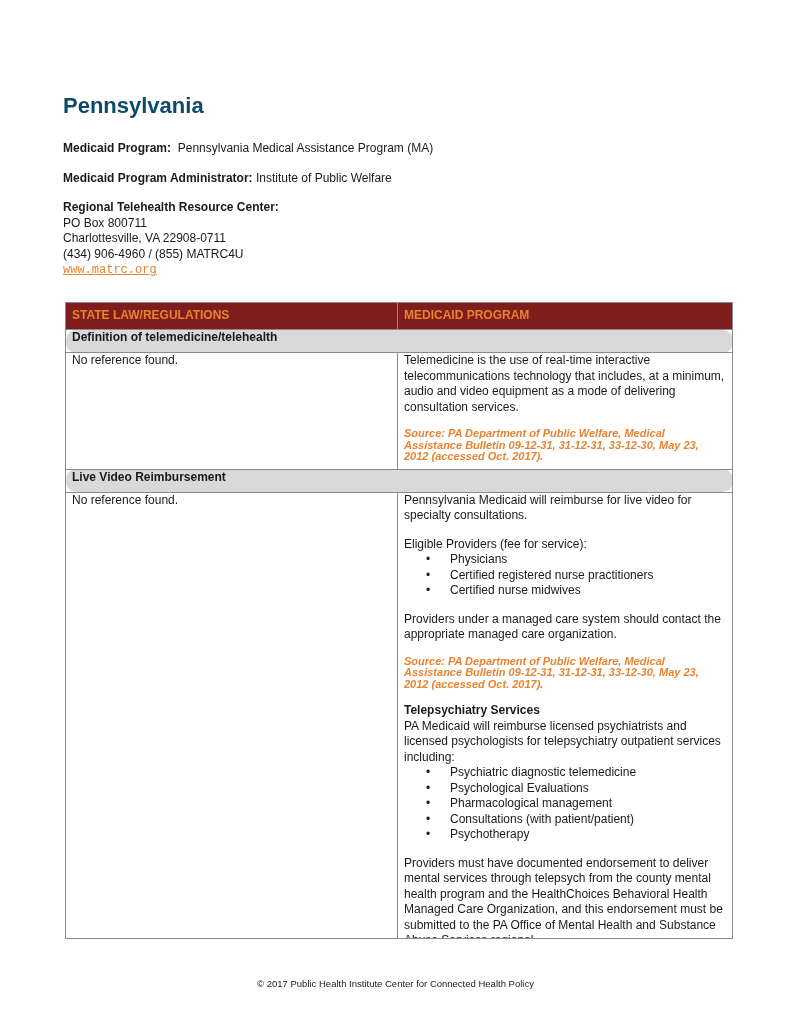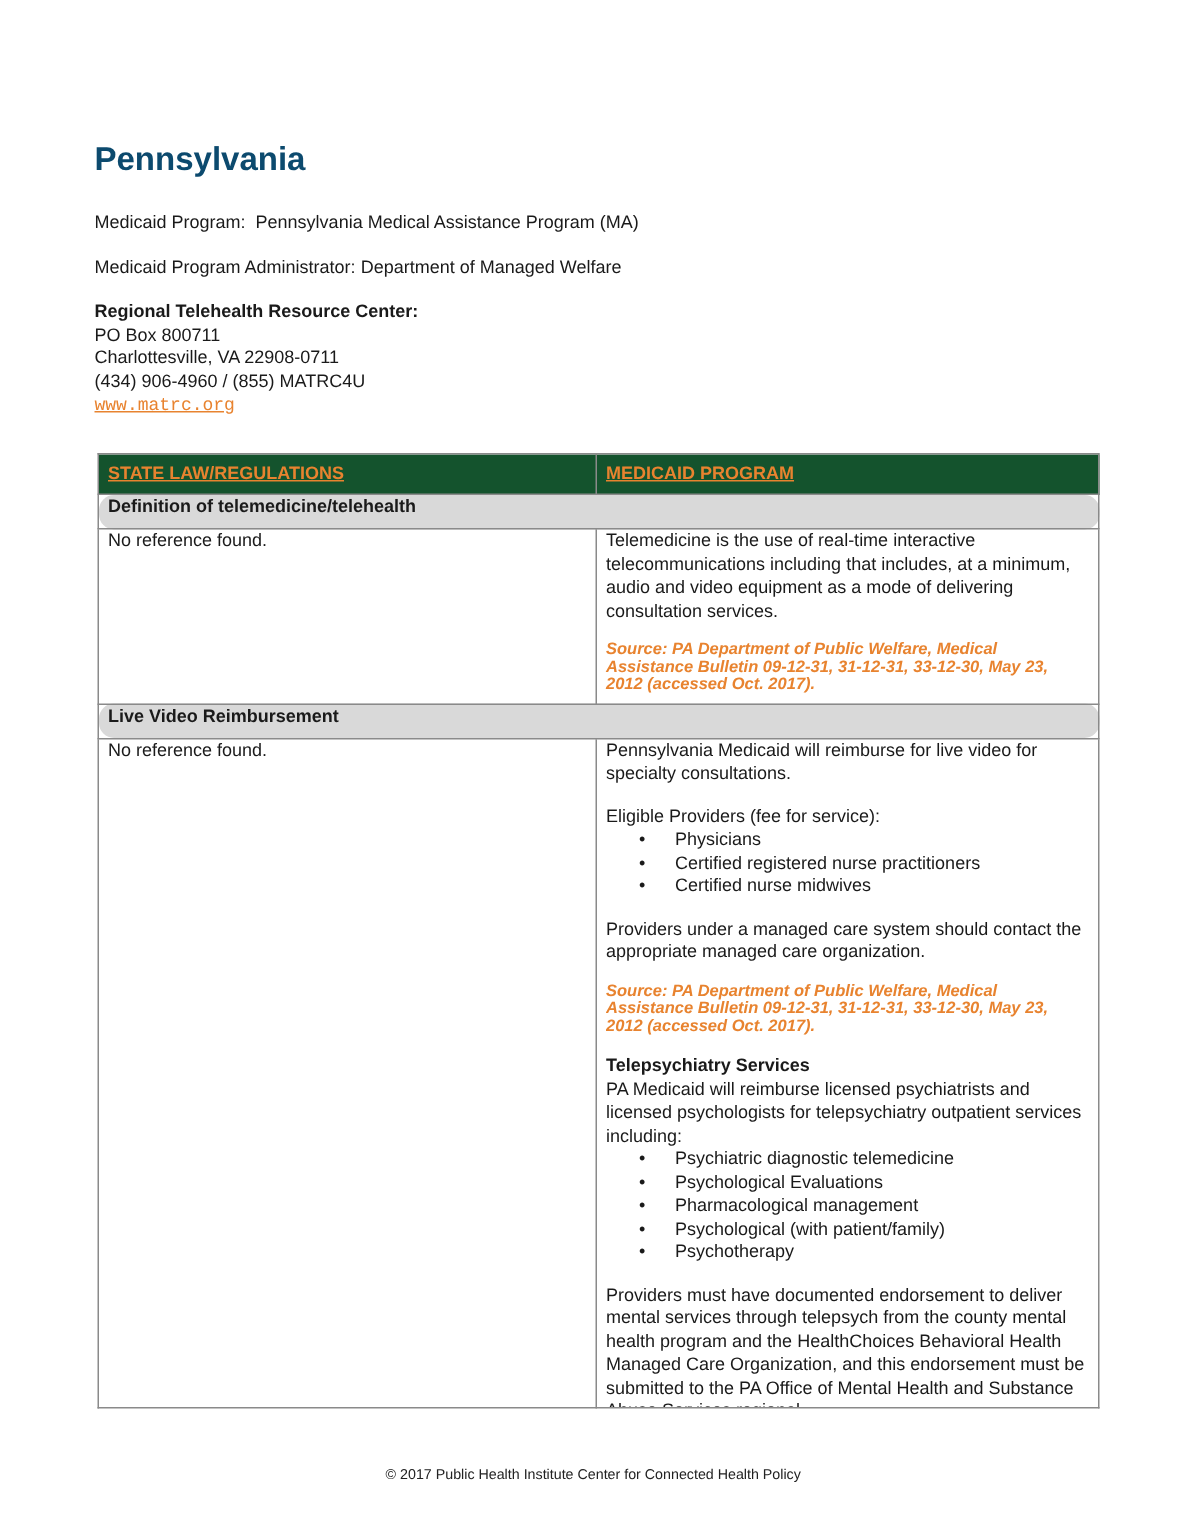--- a/index.html
+++ b/index.html
@@ -5,35 +5,35 @@
   html, body { margin: 0; padding: 0; background: #ffffff; }
   body {
     width: 791px; height: 1024px; position: relative; overflow: hidden;
     font-family: "Liberation Sans", sans-serif; color: #1a1a1a;
   }
   .page-title {
     position: absolute; left: 63px; top: 93px;
     font-size: 22px; font-weight: bold; color: #0c4a6e; margin: 0;
   }
   .info-line { position: absolute; left: 63px; font-size: 12px; line-height: 15px; }
-  .info-line b { font-weight: normal; }
+  .info-line b { font-weight: bold; }
   .rc-block { position: absolute; left: 63px; top: 200px; font-size: 12px; line-height: 15.5px; }
   .rc-block .head { font-weight: bold; }
   .rc-block a { color: #e8832f; text-decoration: underline; font-family: Liberation Mono, monospace; }
 
   table.policy {
     position: absolute; left: 65px; top: 302px; width: 668px;
     border-collapse: collapse; font-size: 12px; line-height: 15.5px;
   }
   table.policy td, table.policy th {
     border: 1px solid #8a8a8a; vertical-align: top; text-align: left; padding: 0 6px;
   }
   table.policy th {
-    background: #14532d; color: #e8832f; font-weight: bold; height: 26px;
-    vertical-align: middle; font-size: 12px; text-decoration: underline;
+    background: #7f1d1d; color: #e8832f; font-weight: bold; height: 26px;
+    vertical-align: middle; font-size: 12px;
   }
   .col-left { width: 319px; }
   .section-row td {
     background: #d9d9d9; font-weight: bold; height: 22px; vertical-align: middle; border-radius: 10px;
   }
   .content td { padding-top: 4px; }
   p.para { margin: 0 0 13px 0; }
   p.source {
     margin: 0 14px 6px 0; color: #e8832f; font-style: italic; font-weight: bold;
     font-size: 11px; line-height: 11.5px;
@@ -56,21 +56,21 @@
 
 <h1 class="page-title">Pennsylvania</h1>
 
 <div class="info-line" style="top:141px;">
   <b>Medicaid Program:</b>&nbsp;
   <span>Pennsylvania Medical Assistance Program (MA)</span>
 </div>
 
 <div class="info-line" style="top:171px;">
   <b>Medicaid Program Administrator:</b>
-  <span>Department of Managed Welfare</span>
+  <span>Institute of Public Welfare</span>
 </div>
 
 <div class="rc-block">
   <div class="head">Regional Telehealth Resource Center:</div>
   <div>PO Box 800711</div>
   <div>Charlottesville, VA 22908-0711</div>
   <div>(434) 906-4960 / (855) MATRC4U</div>
   <div><a>www.matrc.org</a></div>
 </div>
 
@@ -83,21 +83,21 @@
   </thead>
   <tbody>
     <tr class="section-row">
       <td colspan="2">Definition of telemedicine/telehealth</td>
     </tr>
     <tr class="content">
       <td>
         <p class="para">No reference found.</p>
       </td>
       <td>
-        <p class="para">Telemedicine is the use of real-time interactive telecommunications including that includes, at a minimum, audio and video equipment as a mode of delivering consultation services.</p>
+        <p class="para">Telemedicine is the use of real-time interactive telecommunications technology that includes, at a minimum, audio and video equipment as a mode of delivering consultation services.</p>
         <p class="source">Source: PA Department of Public Welfare, Medical Assistance Bulletin 09-12-31, 31-12-31, 33-12-30, May 23, 2012 (accessed Oct. 2017).</p>
       </td>
     </tr>
 
     <tr class="section-row">
       <td colspan="2">Live Video Reimbursement</td>
     </tr>
     <tr class="content">
       <td>
         <p class="para">No reference found.</p>
@@ -112,21 +112,21 @@
             <li>Certified nurse midwives</li>
           </ul>
           <p class="para">Providers under a managed care system should contact the appropriate managed care organization.</p>
           <p class="source" style="margin-bottom:13px;">Source: PA Department of Public Welfare, Medical Assistance Bulletin 09-12-31, 31-12-31, 33-12-30, May 23, 2012 (accessed Oct. 2017).</p>
           <div class="subhead">Telepsychiatry Services</div>
           <div>PA Medicaid will reimburse licensed psychiatrists and licensed psychologists for telepsychiatry outpatient services including:</div>
           <ul class="bullets">
             <li>Psychiatric diagnostic telemedicine</li>
             <li>Psychological Evaluations</li>
             <li>Pharmacological management</li>
-            <li>Psychological (with patient/family)</li>
+            <li>Consultations (with patient/patient)</li>
             <li>Psychotherapy</li>
           </ul>
           <p class="para">Providers must have documented endorsement to deliver mental services through telepsych from the county mental health program and the HealthChoices Behavioral Health Managed Care Organization, and this endorsement must be submitted to the PA Office of Mental Health and Substance Abuse Services regional</p>
         </div>
       </td>
     </tr>
   </tbody>
 </table>
 
 <div class="footer">© 2017 Public Health Institute Center for Connected Health Policy</div>

